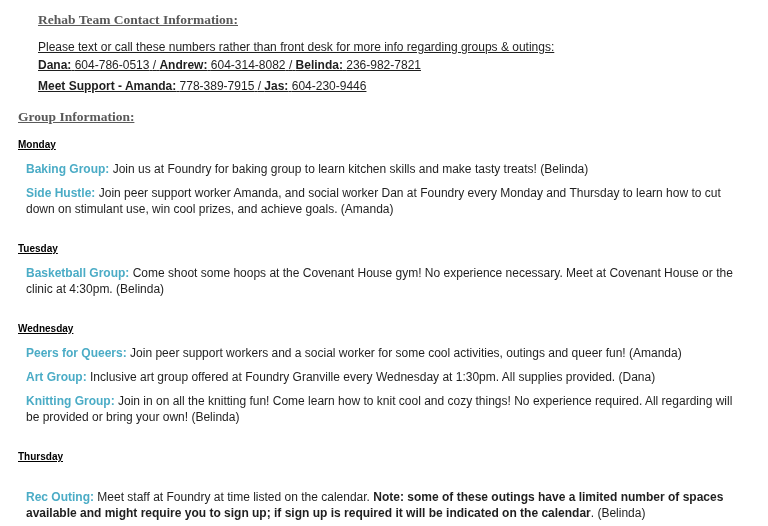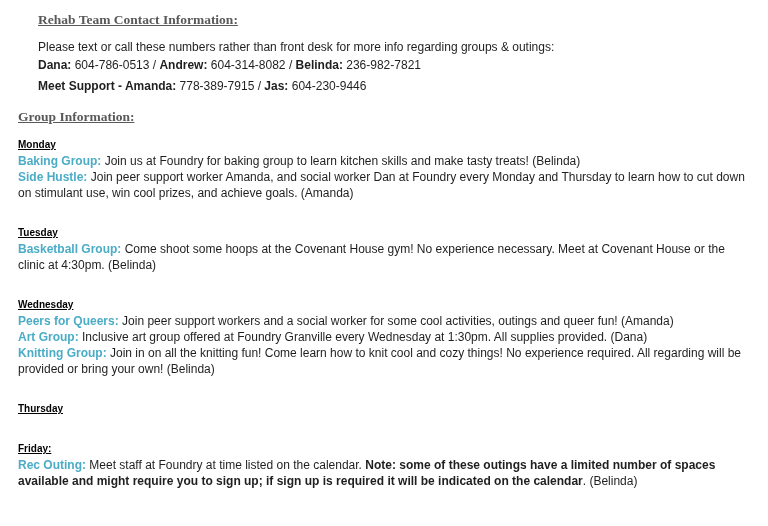--- a/index.html
+++ b/index.html
@@ -17,20 +17,21 @@
     color: var(--body-text, #1f1f1f);
   }
   .page {
     box-sizing: border-box;
     width: 768px;
     height: 526px;
     padding-top: 12px;
   }
   .contact-section {
     margin: 0 14px 0 38px;
+    text-decoration: underline;
   }
   .serif-heading {
     font-family: "Liberation Serif", "DejaVu Serif", serif;
     font-weight: bold;
     font-size: 13.5px;
     line-height: 16px;
     color: var(--heading-gray, #595959);
     text-decoration: underline;
     margin: 0;
   }
@@ -57,21 +58,21 @@
   }
   .day-heading {
     font-size: 10px;
     line-height: 16px;
     font-weight: bold;
     text-decoration: underline;
     color: #000000;
     margin: 0;
   }
   .group-line {
-    margin: 0;
+    margin: 8px;
   }
   .gname {
     font-weight: bold;
     color: var(--accent-teal, #4BACC6);
   }
 </style>
 </head>
 <body>
 
 <div class="page">
@@ -134,21 +135,20 @@
       <span class="gname">Knitting Group:</span>
       <span>Join in on all the knitting fun! Come learn how to knit cool and cozy things! No experience required. All regarding will be provided or bring your own! (Belinda)</span>
     </p>
   </section>
 
   <section class="day-section">
     <h3 class="day-heading">Thursday</h3>
   </section>
 
   <section class="day-section">
-    <h3 class="day-heading">Friday:</h3>
     <p class="group-line">
       <span class="gname">Rec Outing:</span>
       <span>Meet staff at Foundry at time listed on the calendar.</span>
       <span class="b">Note: some of these outings have a limited number of spaces available and might require you to sign up; if sign up is required it will be indicated on the calendar</span><span>. (Belinda)</span>
     </p>
   </section>
 
 </div>
 
 </body></html>

